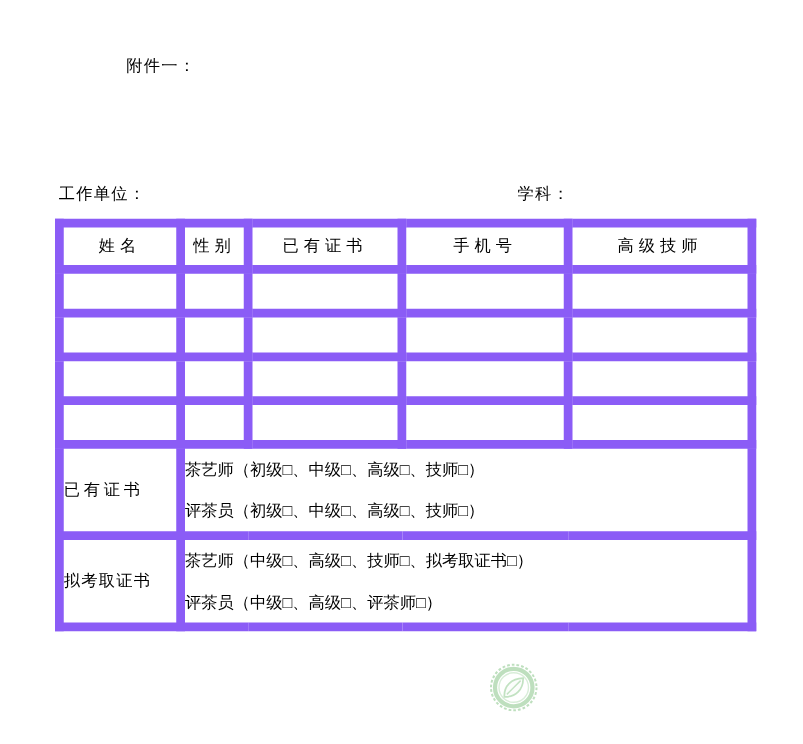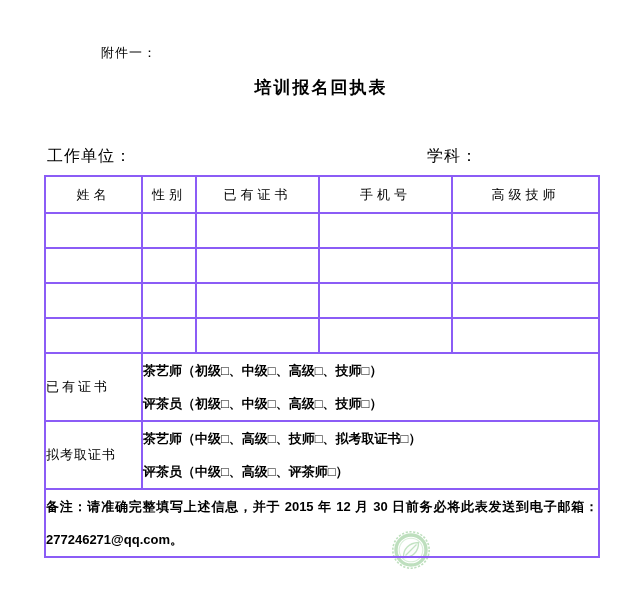--- a/index.html
+++ b/index.html
@@ -22,48 +22,48 @@
   .doc-title {
     position: absolute;
     left: 44px; top: 76px;
     width: 554px;
     text-align: center;
     font-family: "Liberation Sans", "DejaVu Sans", sans-serif;
     font-size: 17px;
     font-weight: 700;
     letter-spacing: 2px;
   }
-  .field-label { position: absolute; top: 146px; font-size: 16px; letter-spacing: 1px; }
+  .field-label { position: absolute; top: 146px; font-size: 13px; letter-spacing: 1px; }
   .field-label.work-unit { left: 47px; }
-  .field-label.subject   { left: 427px; }
+  .field-label.subject   { left: 414px; }
 
   table.form-table {
     position: absolute;
     left: 44px; top: 175px;
     width: 554px;
     border-collapse: collapse;
     border: 2px solid #000;
     table-layout: fixed;
     background: transparent;
   }
   table.form-table td {
-    border: 2px solid #8b5cf6;
+    border: 7px solid #8b5cf6;
     padding: 0;
     font-size: 13px;
     vertical-align: middle;
     background: transparent;
   }
   tr.header-row { height: 37px; }
   tr.header-row td { text-align: center; letter-spacing: 4px; }
   tr.entry-row { height: 35px; }
   tr.cert-row { height: 68px; }
   td.cert-label { letter-spacing: 3px; }
   td.cert-label.planned { letter-spacing: 1px; }
   td.cert-content { padding-left: 13px; }
-  td.cert-content .cert-line { line-height: 33px; white-space: nowrap; font-weight: bold; }
+  td.cert-content .cert-line { line-height: 33px; white-space: nowrap; }
   tr.note-row { height: 68px; }
   td.note-cell {
     padding: 1px 7px 0 7px;
     line-height: 33px;
     font-weight: 700;
     font-family: "Liberation Sans", "DejaVu Sans", sans-serif;
     text-align: justify;
   }
   .watermark {
     position: absolute;
@@ -72,21 +72,20 @@
     opacity: 0.8;
   }
 </style>
 </head>
 <body>
 
 <div class="page">
 
   <div class="attachment-label">附件一：</div>
 
-  <div class="doc-title">培训报名回执表</div>
 
   <div class="field-label work-unit">工作单位：</div>
   <div class="field-label subject">学科：</div>
 
   <svg class="watermark" viewBox="0 0 40 40" xmlns="http://www.w3.org/2000/svg">
     <circle cx="20" cy="20" r="18.2" fill="none" stroke="#aed8ae" stroke-width="1.6" stroke-dasharray="2.2 1.6"></circle>
     <circle cx="20" cy="20" r="15" fill="none" stroke="#aed8ae" stroke-width="3.4"></circle>
     <circle cx="20" cy="20" r="11.8" fill="none" stroke="#cfe9cf" stroke-width="1.1"></circle>
     <path d="M12.5 27.5 C12 19 18 12.8 27.5 12.5 C27.8 21.5 21.5 27.8 12.5 27.5 Z" fill="#fbfdfb" stroke="#b4dcb4" stroke-width="1.4"></path>
     <path d="M14.5 25.5 C18 22 22 18 25.5 14.5" fill="none" stroke="#b4dcb4" stroke-width="1.2"></path>
@@ -143,19 +142,16 @@
           <div class="cert-line">评茶员（初级□、中级□、高级□、技师□）</div>
         </td>
       </tr>
       <tr class="cert-row">
         <td class="cert-label planned">拟考取证书</td>
         <td class="cert-content" colspan="4">
           <div class="cert-line">茶艺师（中级□、高级□、技师□、拟考取证书□）</div>
           <div class="cert-line">评茶员（中级□、高级□、评茶师□）</div>
         </td>
       </tr>
-      <tr class="note-row">
-        <td class="note-cell" colspan="5">备注：请准确完整填写上述信息，并于 2015 年 12 月 30 日前务必将此表发送到电子邮箱：277246271@qq.com。</td>
-      </tr>
     </tbody>
   </table>
 
 </div>
 
 </body></html>

